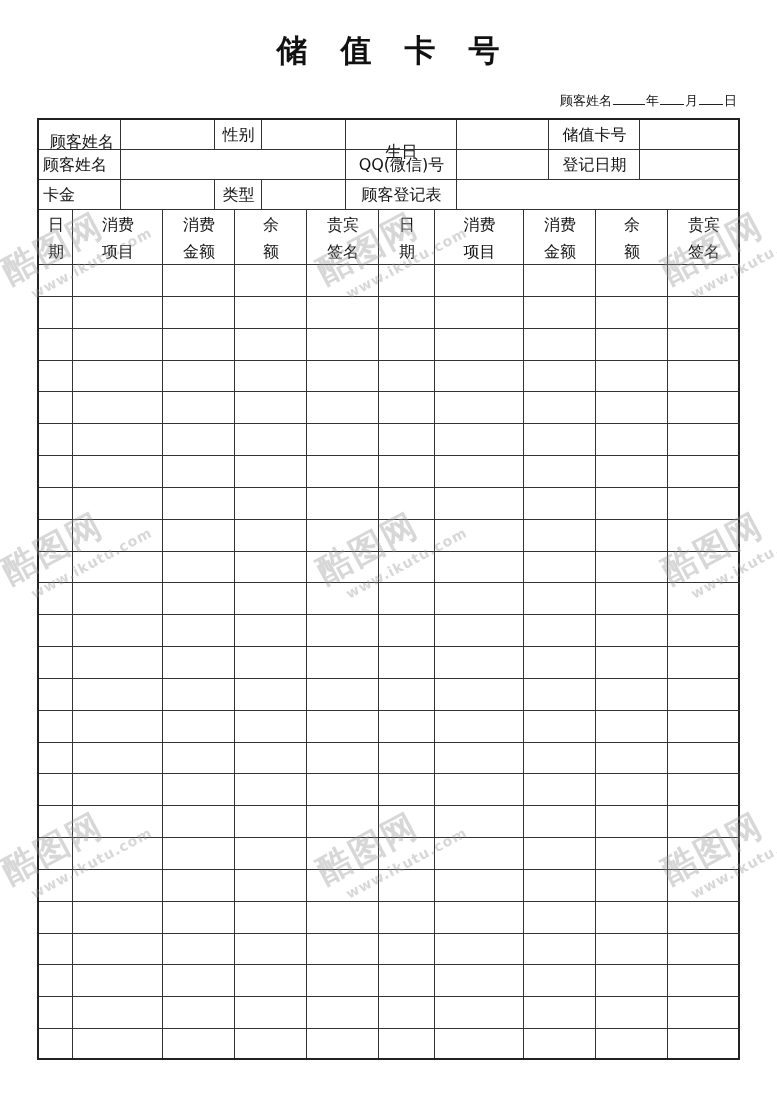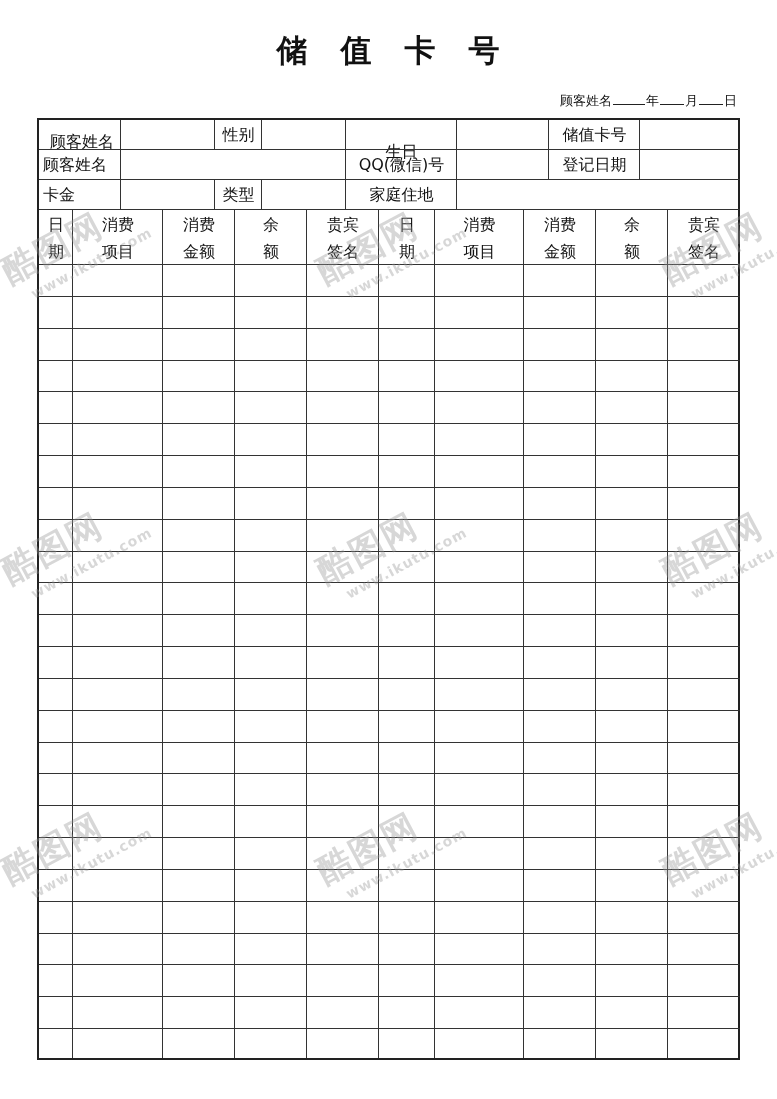--- a/index.html
+++ b/index.html
@@ -45,21 +45,21 @@
   <div class="cell" style="left:82px;top:30px;width:225px;height:30px"></div>
   <div class="cell" style="left:307px;top:30px;width:111px;height:30px">QQ(微信)号</div>
   <div class="cell" style="left:418px;top:30px;width:92px;height:30px"></div>
   <div class="cell" style="left:510px;top:30px;width:91px;height:30px">登记日期</div>
   <div class="cell" style="left:601px;top:30px;width:100px;height:30px"></div>
 
   <div class="cell left" style="left:0;top:60px;width:82px;height:30px">卡金</div>
   <div class="cell" style="left:82px;top:60px;width:94px;height:30px"></div>
   <div class="cell" style="left:176px;top:60px;width:47px;height:30px">类型</div>
   <div class="cell" style="left:223px;top:60px;width:84px;height:30px"></div>
-  <div class="cell" style="left:307px;top:60px;width:111px;height:30px">家庭住地</div>
+  <div class="cell" style="left:307px;top:60px;width:111px;height:30px">顾客登记表</div>
   <div class="cell" style="left:418px;top:60px;width:283px;height:30px"></div>
 
   <div class="line-h" style="left:0;top:29px;width:701px;height:1px"></div>
   <div class="line-h" style="left:0;top:59px;width:701px;height:1px"></div>
   <div class="line-h" style="left:0;top:89px;width:701px;height:1px"></div>
   <div class="line-v" style="left:81px;top:0;width:1px;height:90px"></div>
   <div class="line-v" style="left:175px;top:0;width:1px;height:30px"></div>
   <div class="line-v" style="left:175px;top:60px;width:1px;height:30px"></div>
   <div class="line-v" style="left:222px;top:0;width:1px;height:30px"></div>
   <div class="line-v" style="left:222px;top:60px;width:1px;height:30px"></div>

